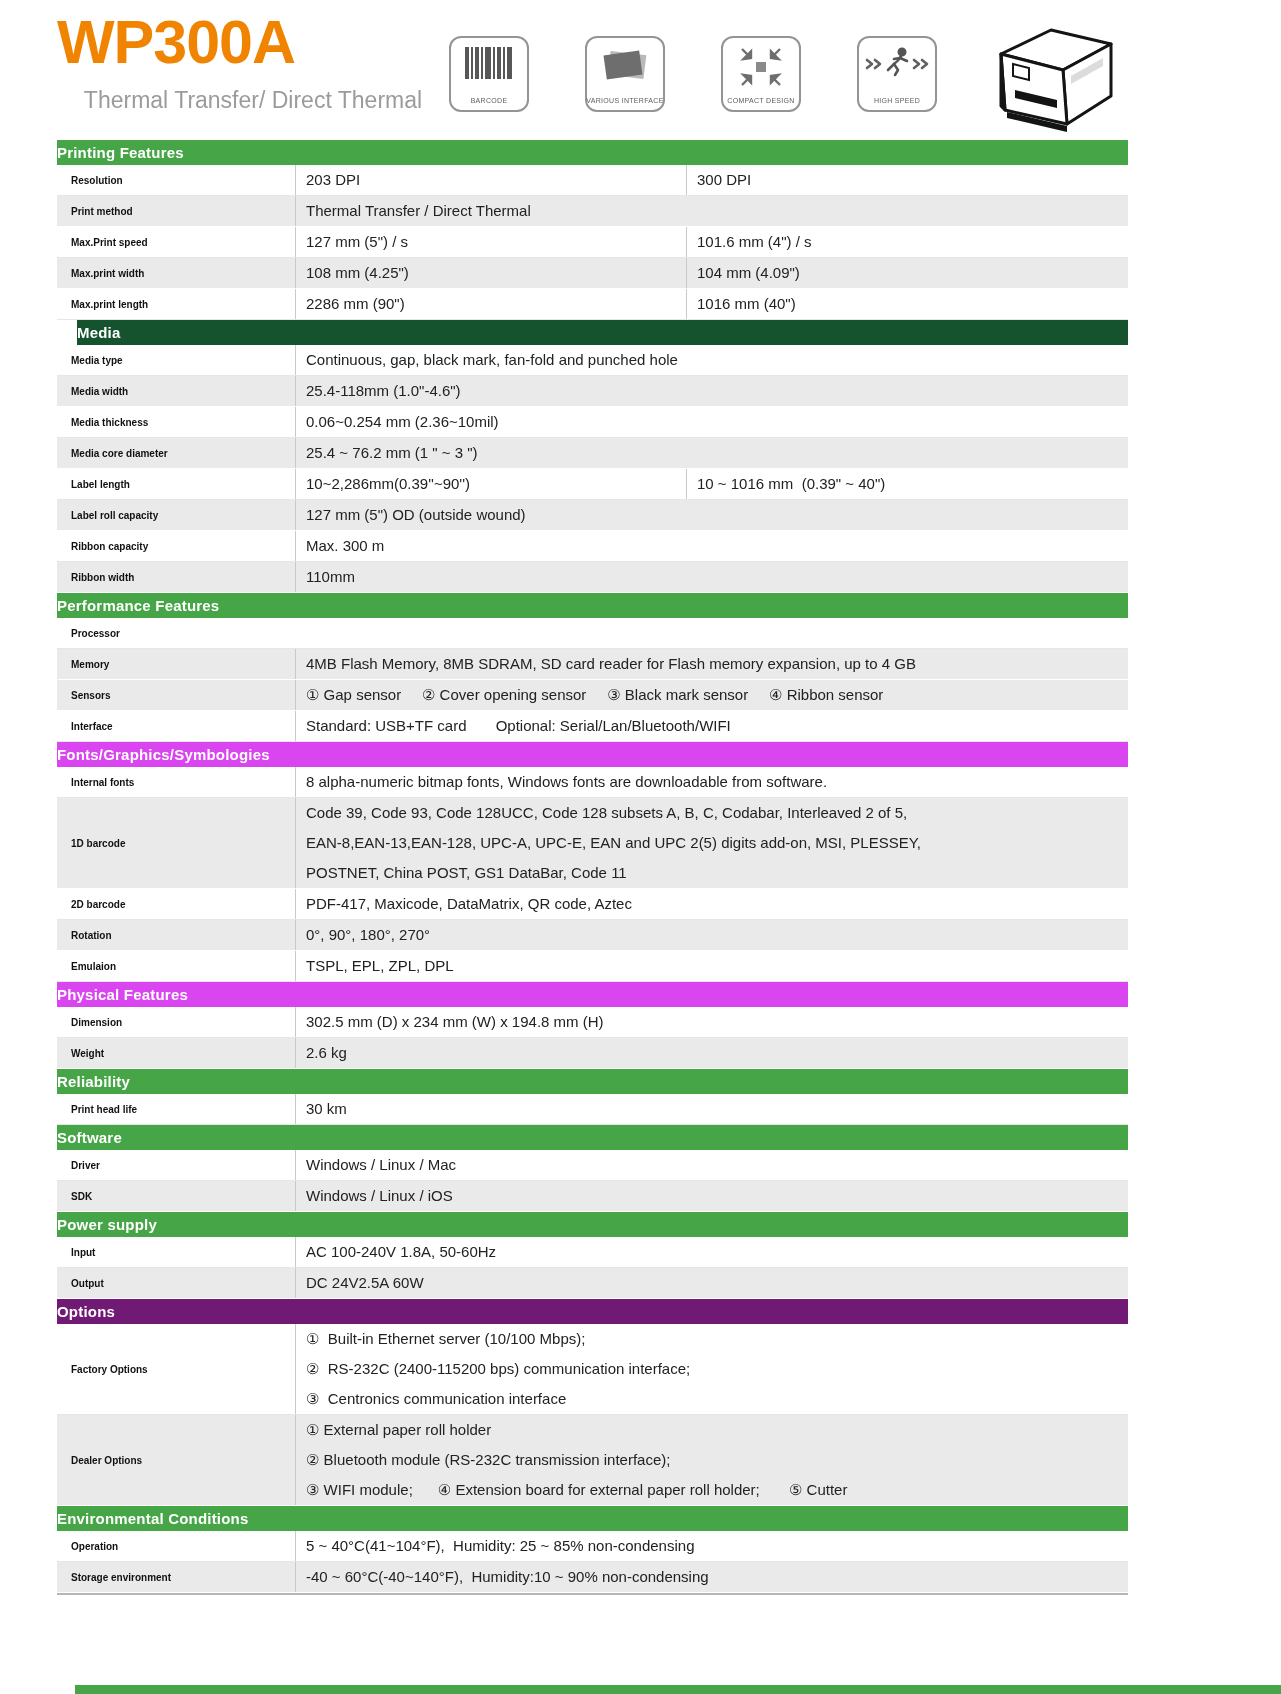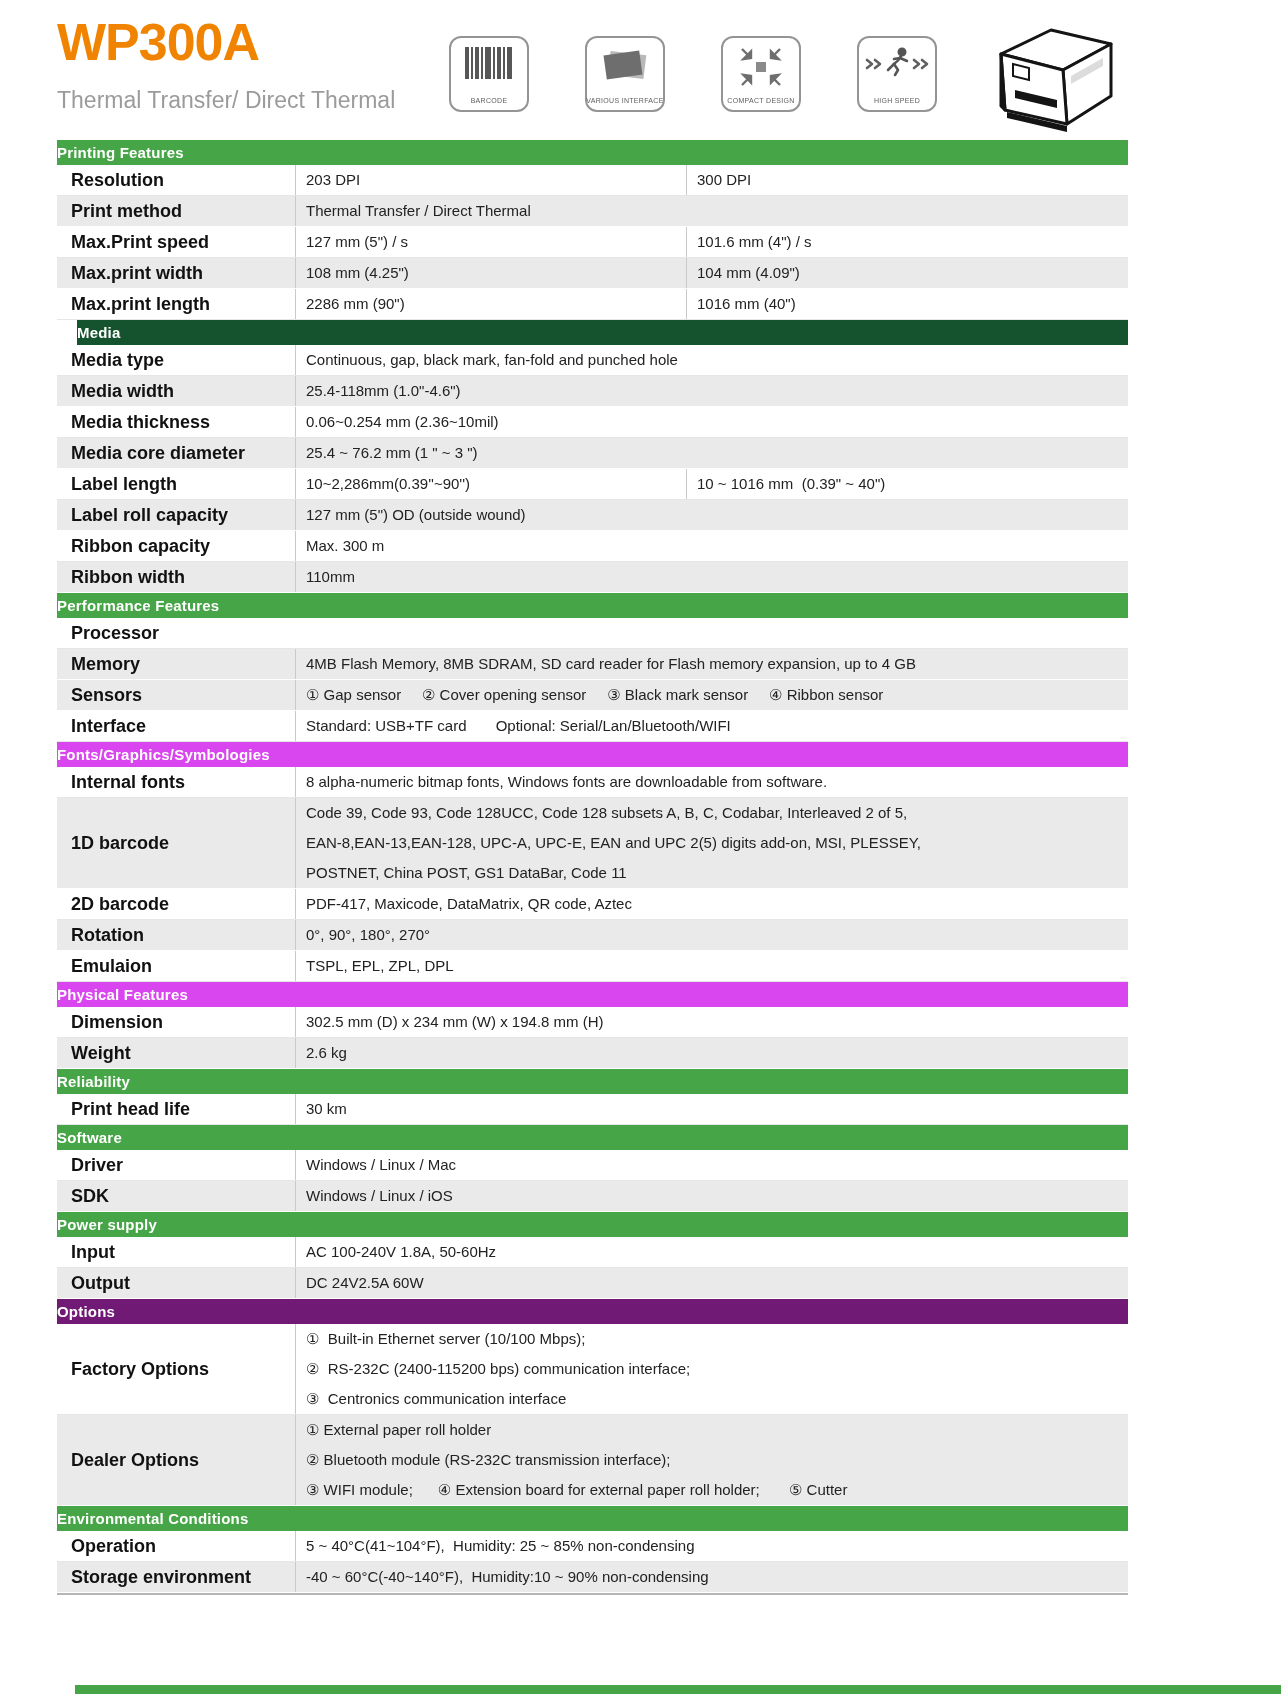--- a/index.html
+++ b/index.html
@@ -2,38 +2,38 @@
 <html><head>
 <meta charset="utf-8">
 <style>
   html,body{margin:0;padding:0;background:#fff;}
   body{width:1281px;height:1694px;font-family:"Liberation Sans",sans-serif;color:#1c1c1c;}
   .page{position:relative;width:1281px;height:1694px;overflow:hidden;background:#fff;}
 
   
   .hdr{position:absolute;top:12px;left:57px;right:30px;height:126px;display:flex;align-items:flex-start;}
   .title-block{width:392px;flex:none;}
-  .title{font-size:52px;line-height:56px;font-weight:bold;color:#F08300;letter-spacing:-1px;margin:2px 0 0 0;}
-  .subtitle{font-size:23px;color:#9b9b9b;margin-top:17px;letter-spacing:0px;}
+  .title{font-size:61px;line-height:56px;font-weight:bold;color:#F08300;letter-spacing:-1px;margin:2px 0 0 0;}
+  .subtitle{font-size:23px;color:#9b9b9b;margin-top:17px;letter-spacing:0px;text-align:center;}
   .badges{display:flex;gap:56px;margin-top:24px;}
   .badge{width:80px;height:76px;border:2px solid #949494;border-radius:12px;box-sizing:border-box;
          position:relative;display:flex;flex-direction:column;align-items:center;justify-content:flex-end;
          padding-bottom:6px;background:#fff;}
   .badge .art{position:absolute;top:9px;left:0;right:0;display:flex;justify-content:center;}
   .badge-label{font-size:7px;color:#5d5d5d;letter-spacing:.3px;white-space:nowrap;}
   .printer-art{margin-left:34px;margin-top:8px;}
 
   
   main{position:absolute;top:140px;left:57px;width:1071px;border-bottom:2px solid #b5b5b5;}
   .sec-bar{height:25px;background:#46A546;display:flex;align-items:center;}
   .sec-title{color:#fff;font-weight:bold;font-size:15px;letter-spacing:.2px;}
   .row{display:flex;background:#fff;border-bottom:1px solid #e6e6e6;}
   .row.alt{background:#EAEAEA;border-bottom:1px solid #fff;}
   .cell{box-sizing:border-box;display:flex;flex-direction:column;justify-content:center;min-height:30px;padding:0 10px;}
-  .label{width:238px;flex:none;font-weight:bold;font-size:18px;padding-left:14px;color:#111;}
+  .label{width:238px;flex:none;font-weight:bold;font-size:10px;padding-left:14px;color:#111;}
   .val{flex:1;border-left:1px solid #c9c9c9;font-size:15px;color:#222;}
   .val2{flex:none;width:442px;}
   .line{line-height:30px;white-space:pre-wrap;}
 
   .footer-bar{position:absolute;left:75px;right:0;bottom:0;height:9px;background:#46A546;}
 </style>
 </head>
 <body>
 
 <div class="page">

